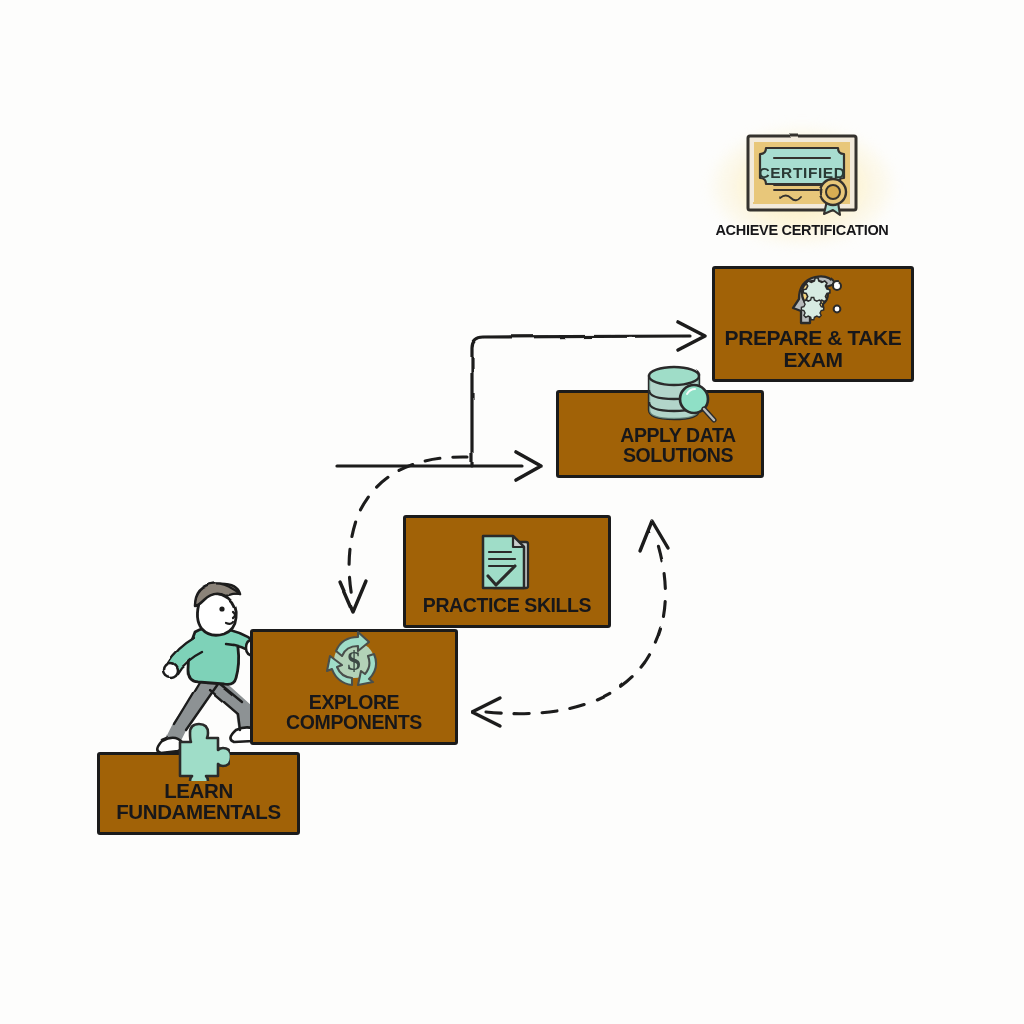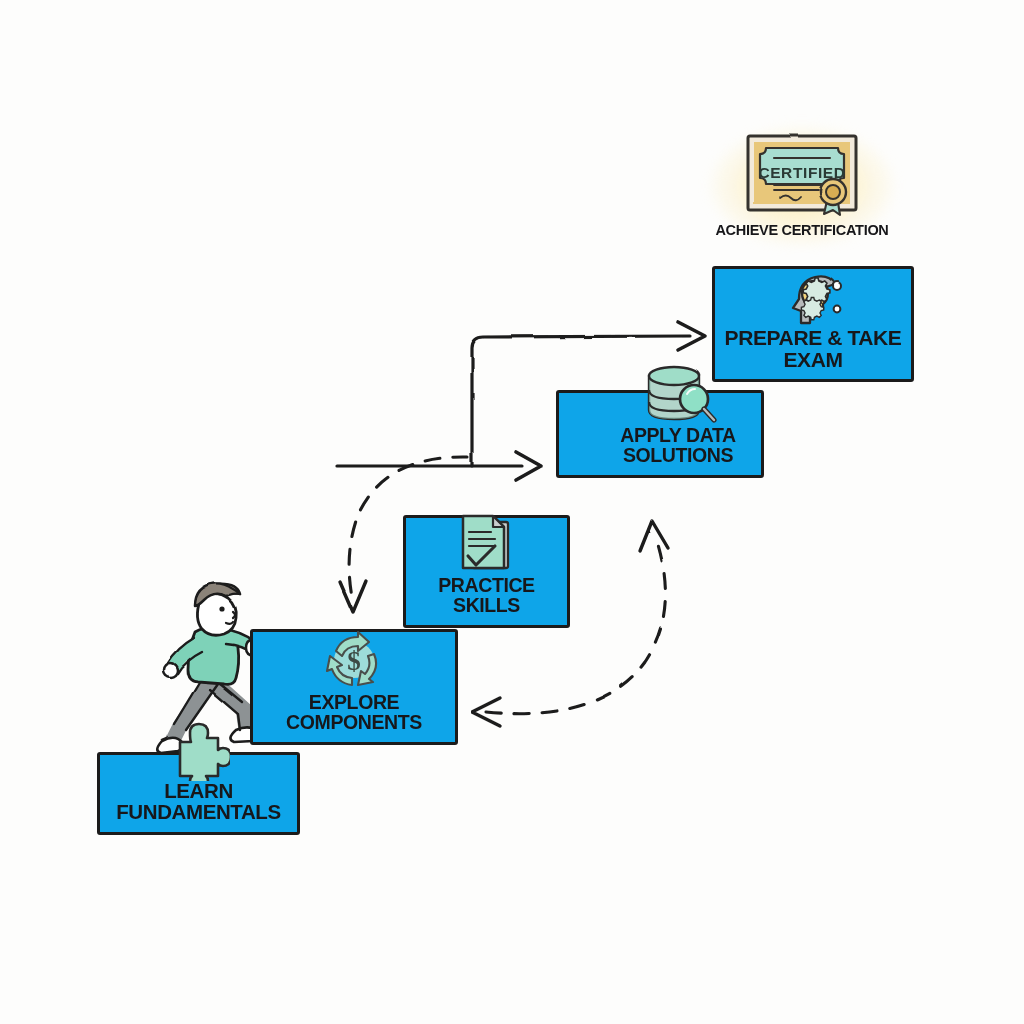--- a/index.html
+++ b/index.html
@@ -6,21 +6,21 @@
   body{
     width:1024px;height:1024px;
     background:#ffffff;
     font-family:"Liberation Sans", sans-serif;
     overflow:hidden;
   }
   #stage{position:relative;width:1024px;height:1024px;background:#fdfdfc;}
   #stage svg.layer{position:absolute;left:0;top:0;width:1024px;height:1024px;}
   .node-box{
     position:absolute;
-    background:#0ea5e9;
+    background:#a16207;
     border:3.2px solid #1b1b1b;
     border-radius:3px;
     box-sizing:border-box;
     display:flex;
     flex-direction:column;
     align-items:center;
     justify-content:flex-end;
   }
   .node-label{
     font-family:"Liberation Sans", sans-serif;
@@ -165,21 +165,21 @@
 
           <text x="38" y="43" text-anchor="middle" font-family="'Liberation Serif',serif" font-size="27" font-weight="bold" fill="#3c4a44">$</text>
         </g>
       </svg>
     </div>
     <div class="node-label" style="font-size:19.5px;margin-bottom:3px;">
       <div>EXPLORE COMPONENTS</div>
     </div>
   </div>
 
-  <div class="node-box" style="left:403px;top:515px;width:167px;height:113px;padding-bottom:6px;">
+  <div class="node-box" style="left:403px;top:515px;width:208px;height:113px;padding-bottom:6px;">
     <div class="node-icon" style="margin-top:7px;">
       <svg width="66" height="66" viewBox="0 0 66 66">
         <g filter="url(#rough)">
 
           <rect x="18" y="12" width="36" height="46" rx="2" fill="#c9cdcd" stroke="#2b2b2b" stroke-width="2.3"></rect>
 
           <path d="M9 6 h30 l11 11 v41 h-41 z" fill="#9fddc8" stroke="#2b2b2b" stroke-width="2.5" stroke-linejoin="round"></path>
           <path d="M39 6 l11 11 h-11 z" fill="#c9cdcd" stroke="#2b2b2b" stroke-width="2.2" stroke-linejoin="round"></path>
 
           <path d="M15 22 h22 M15 29 h26 M15 36 h26" stroke="#2b2b2b" stroke-width="2.2" stroke-linecap="round" fill="none"></path>

